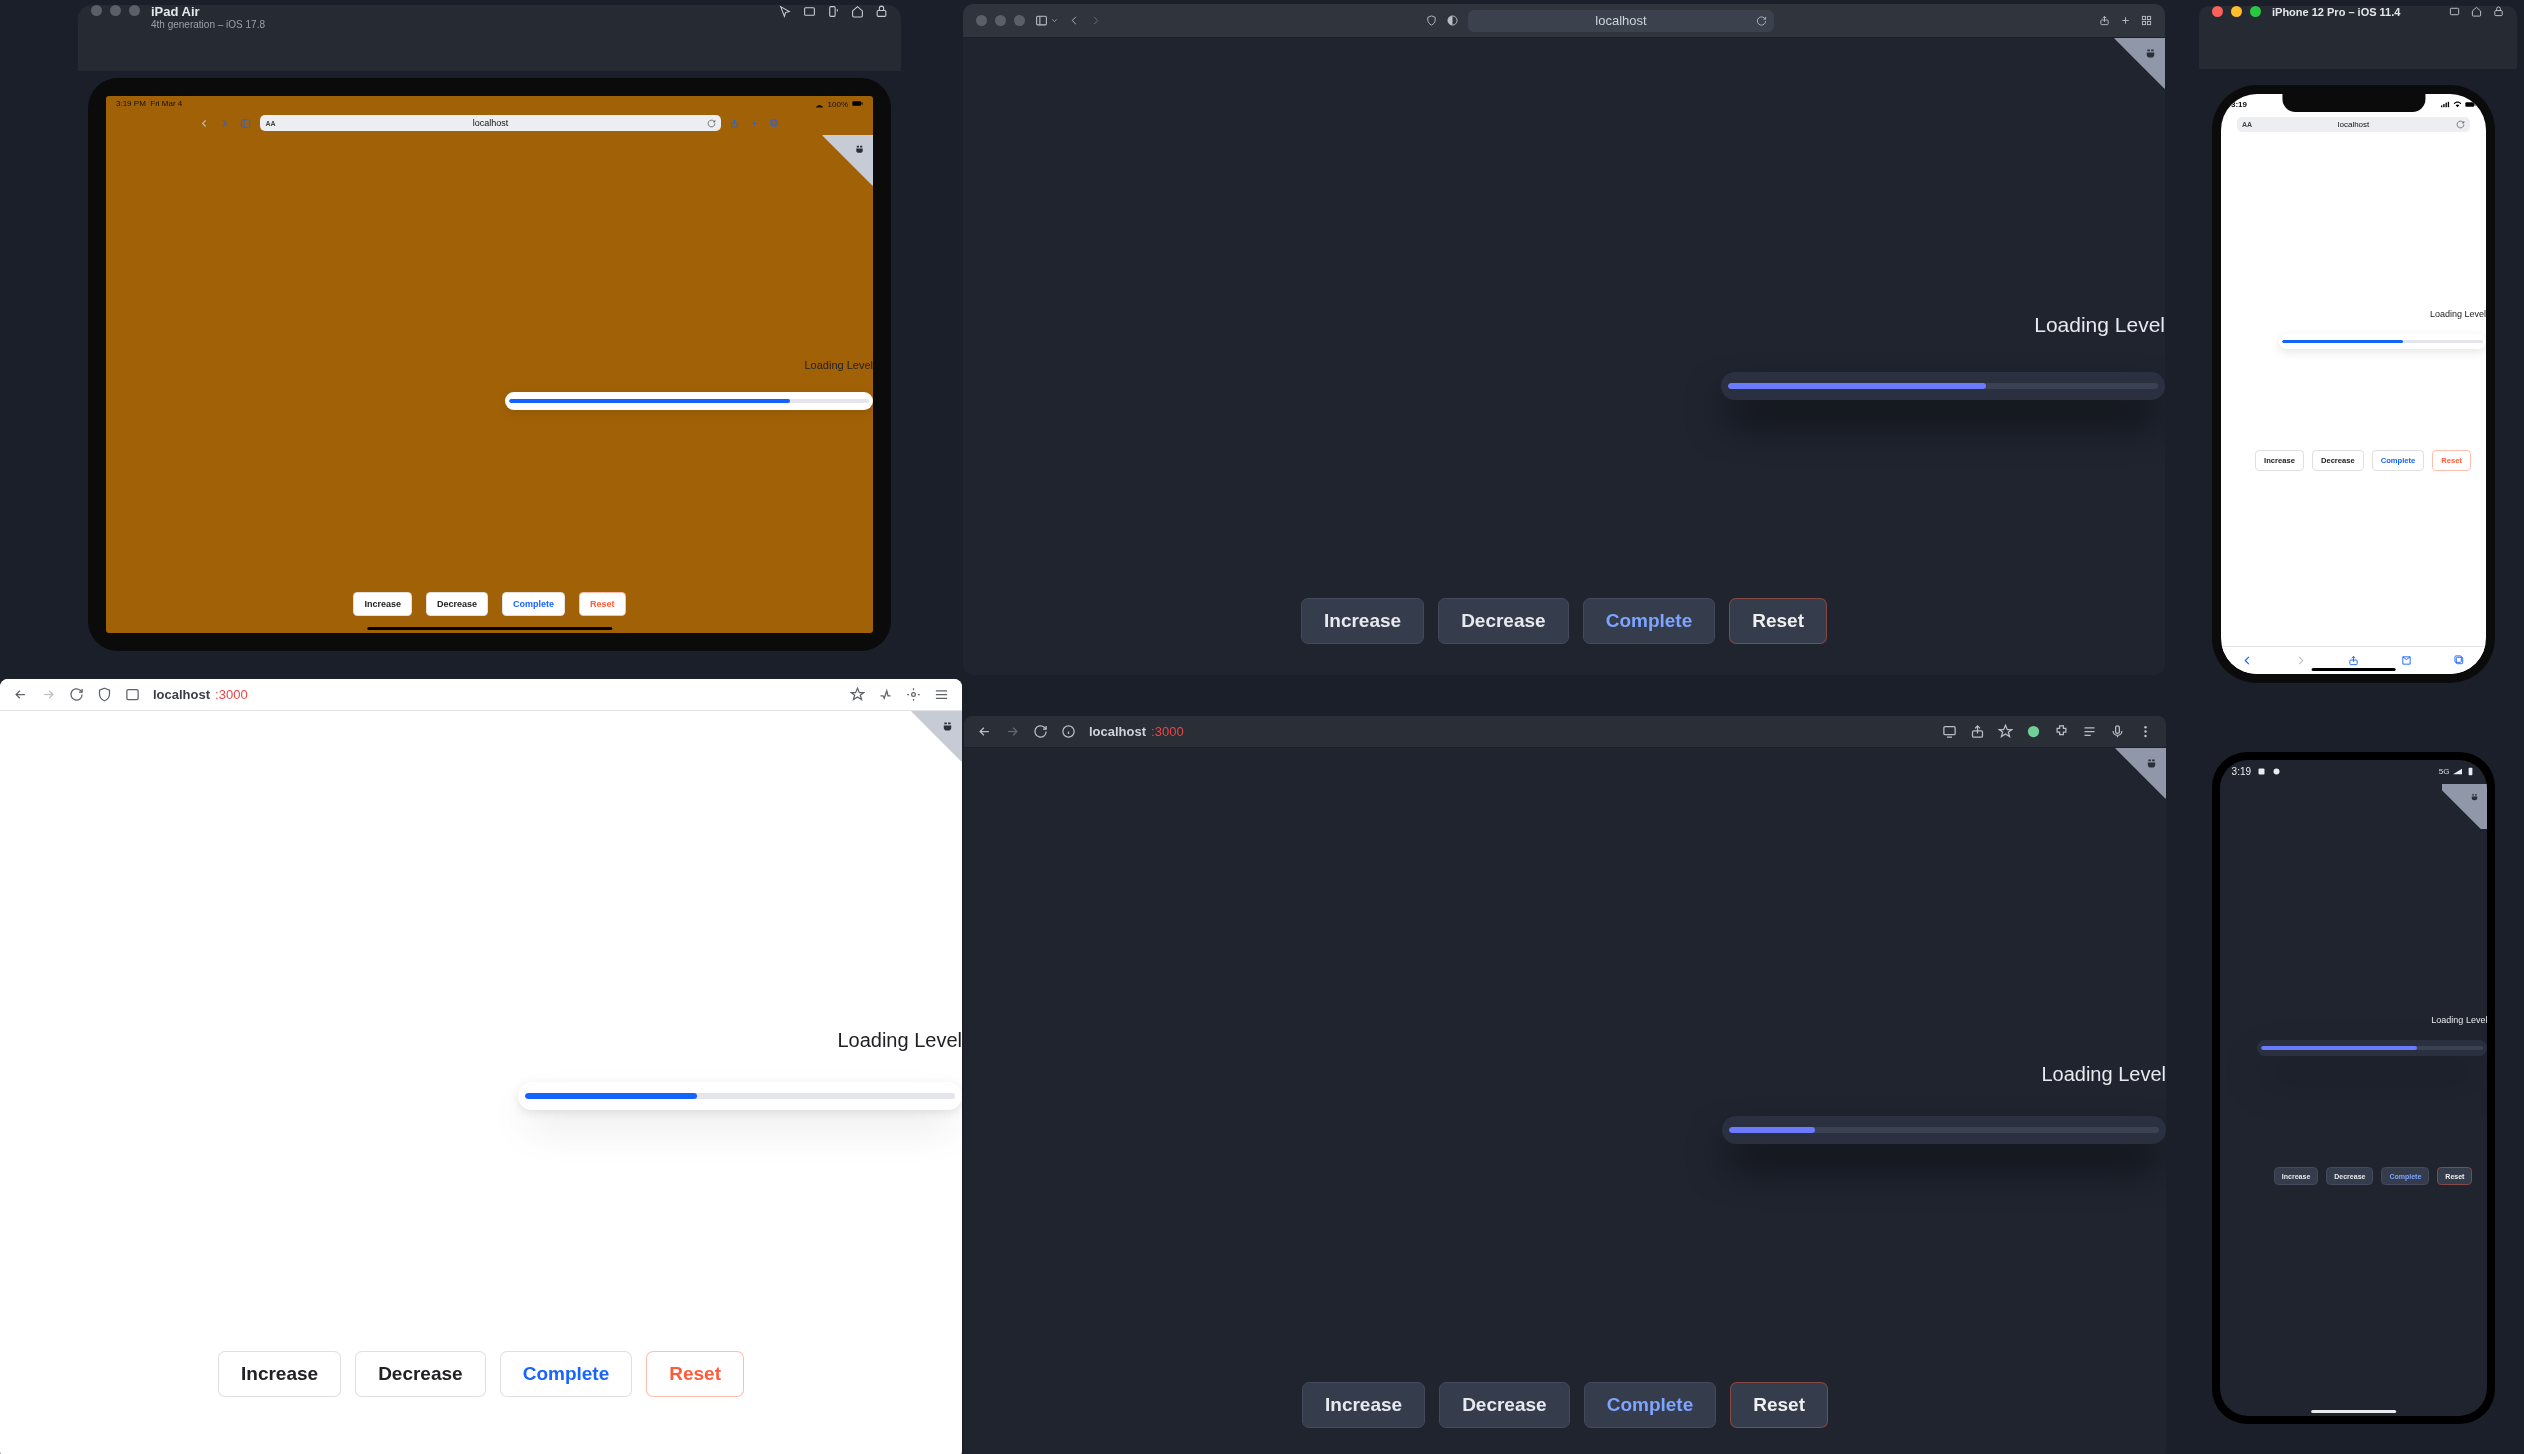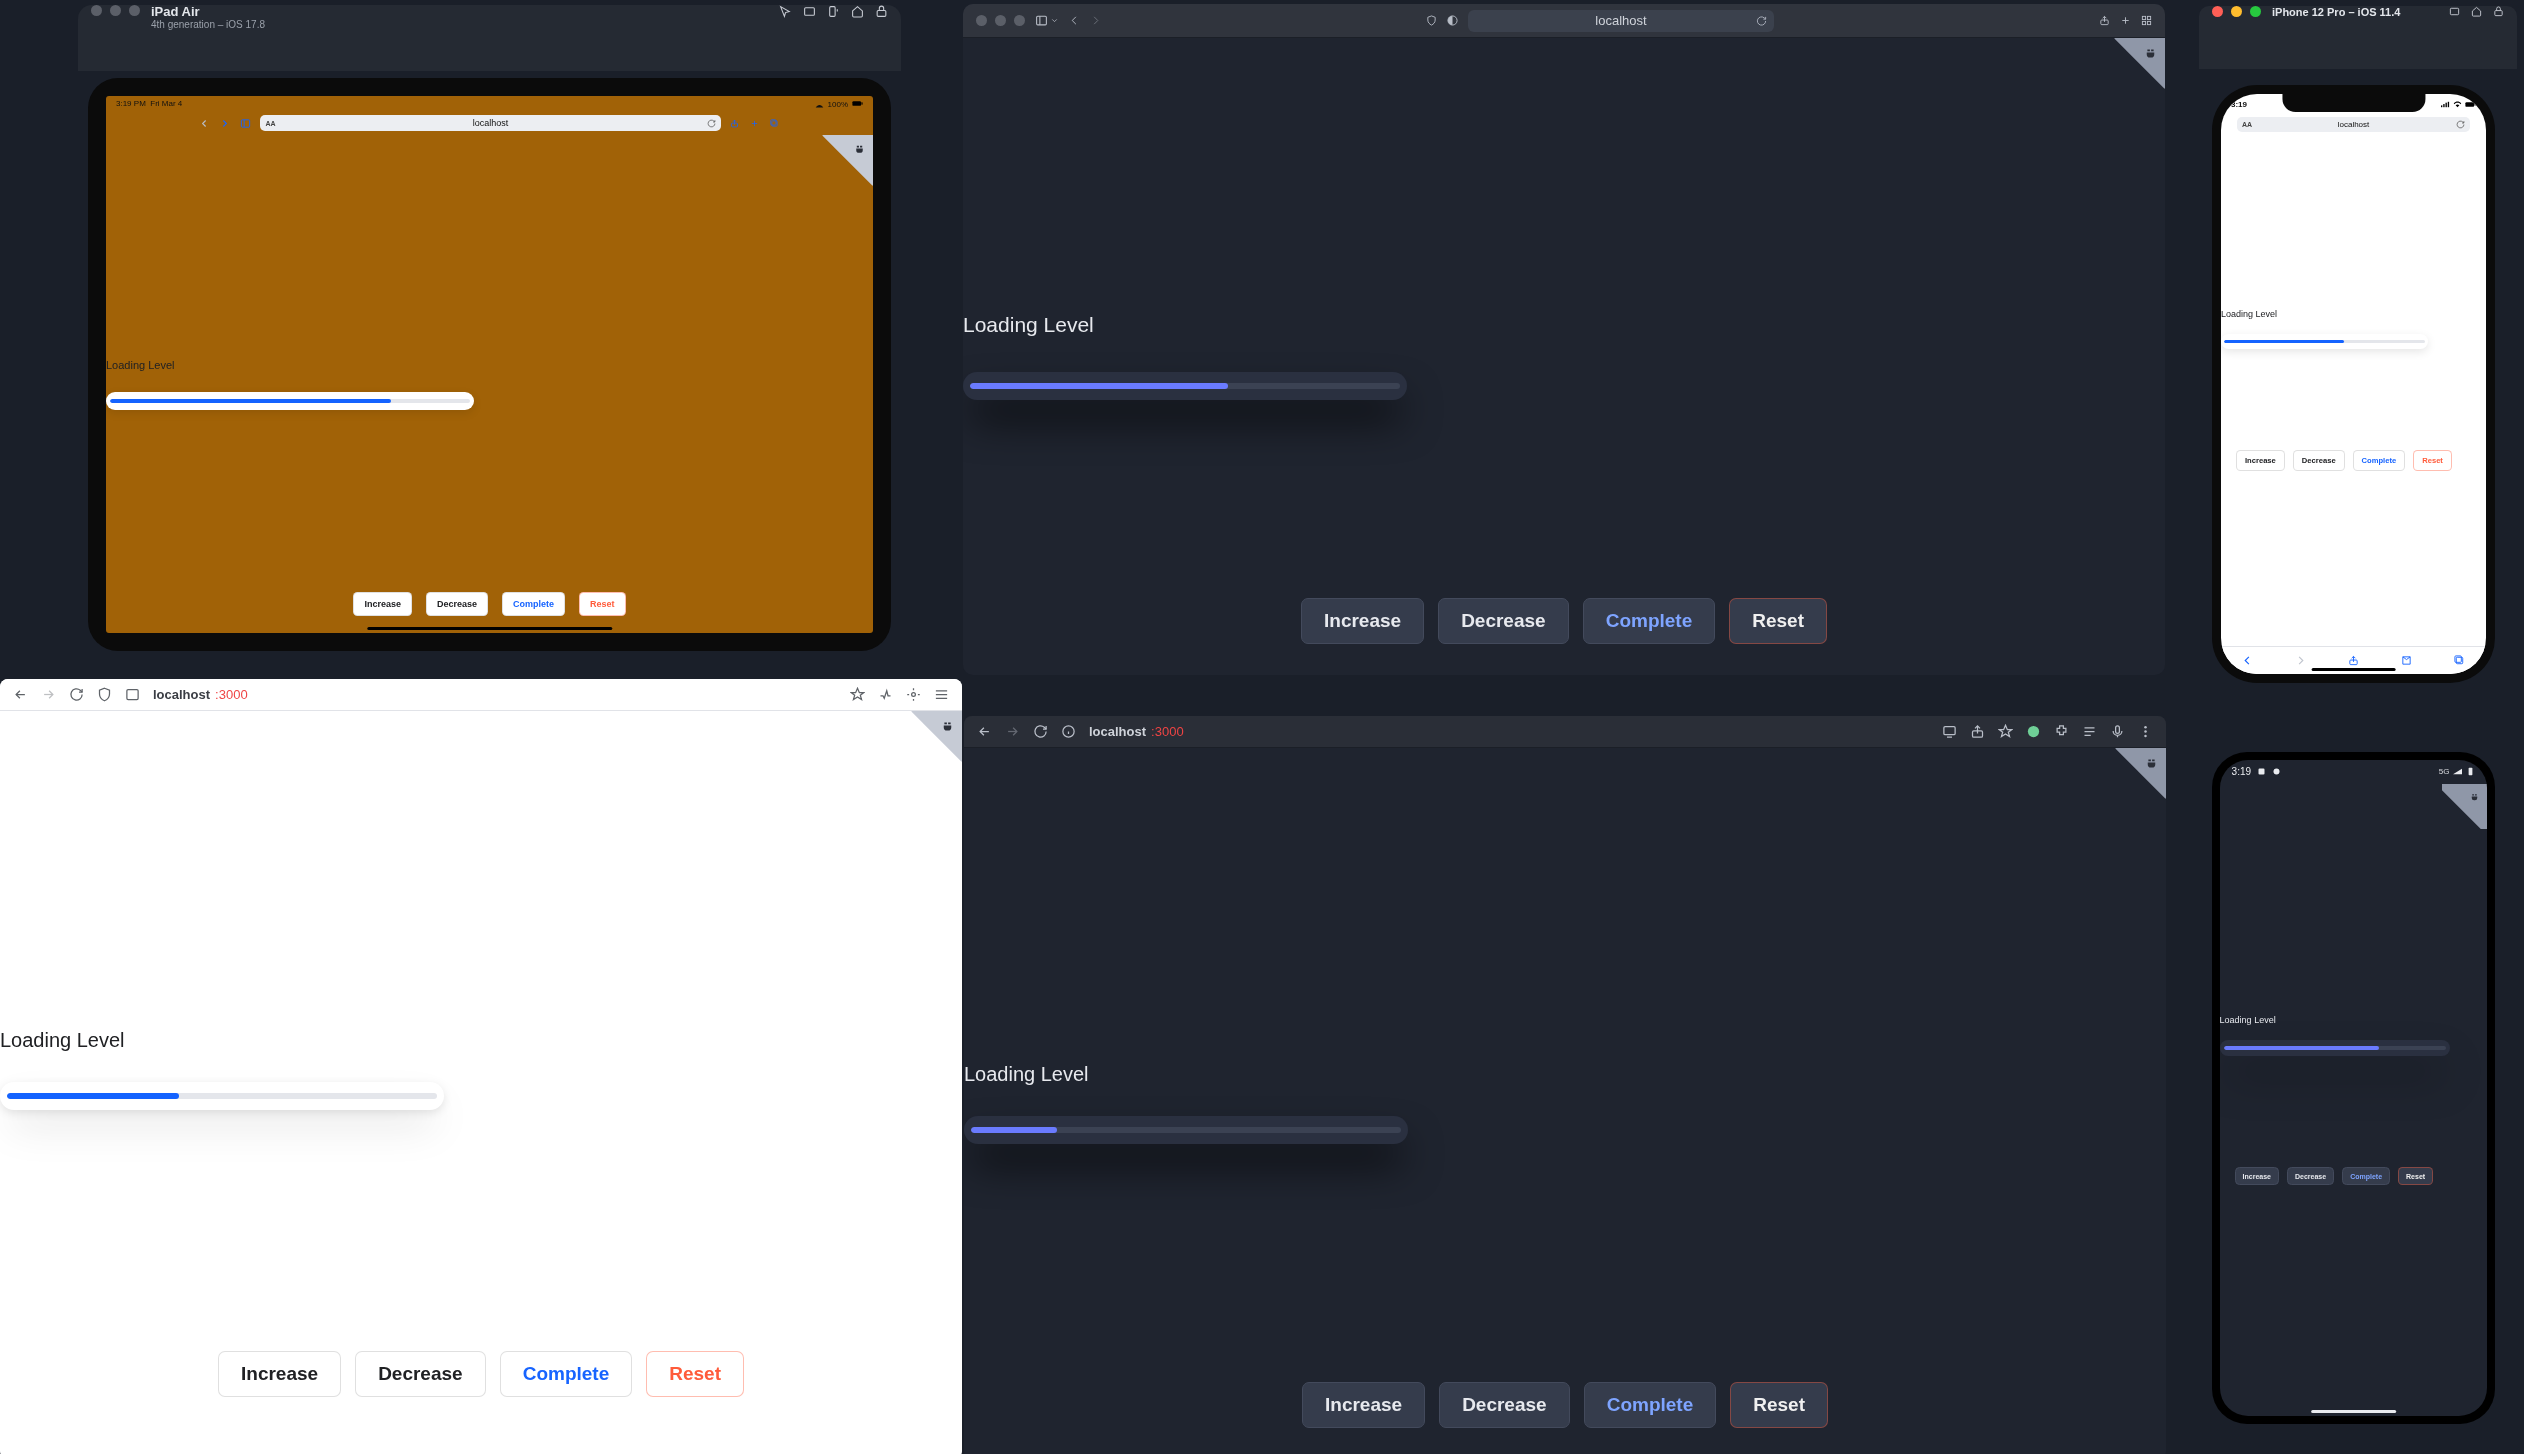--- a/index.html
+++ b/index.html
@@ -44,21 +44,21 @@
   background: #1f242f; border-radius: 8px; overflow: hidden; }
 
 
 .android-shell { position: absolute; left: 2212px; top: 752px; width: 283px; height: 672px;
   background: #000; border-radius: 35px; padding: 7.6px; }
 .android-screen { width: 100%; height: 100%; background: #1f242f; border-radius: 28px; overflow: hidden; position: relative; }
 
 
 .content-light, .content-dark {
   width: 100%; height: 100%; position: relative; display: flex; flex-direction: column;
-  align-items: flex-start; justify-content: center;
+  align-items: flex-end; justify-content: center;
 }
 .content-light { color: #202124; }
 .content-dark  { color: #e7e9ee; }
 
 .loading-title { font-size: 20px; font-weight: 400; margin-bottom: 30px; }
 .loading-title.tiny { font-size: 11px; margin-bottom: 21px; }
 .safari-window .loading-title { font-size: 21px; margin-bottom: 35px; }
 
 .progress-wrap-light, .progress-wrap-dark {
   width: 62%; max-width: 444px; height: 28px; border-radius: 20px; display: flex; align-items: center; padding: 0 7px;

